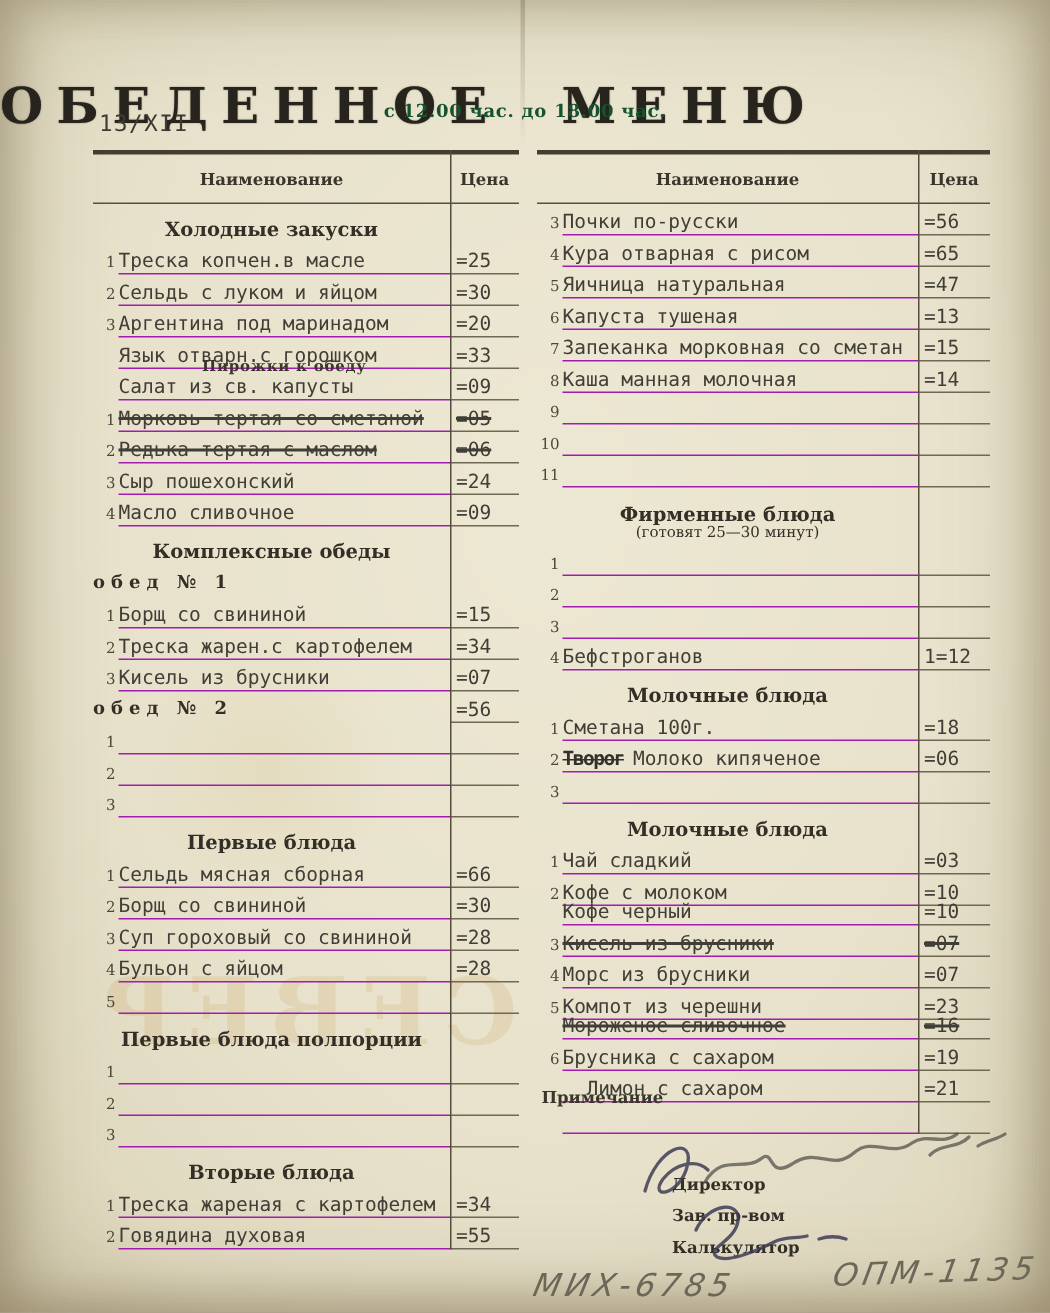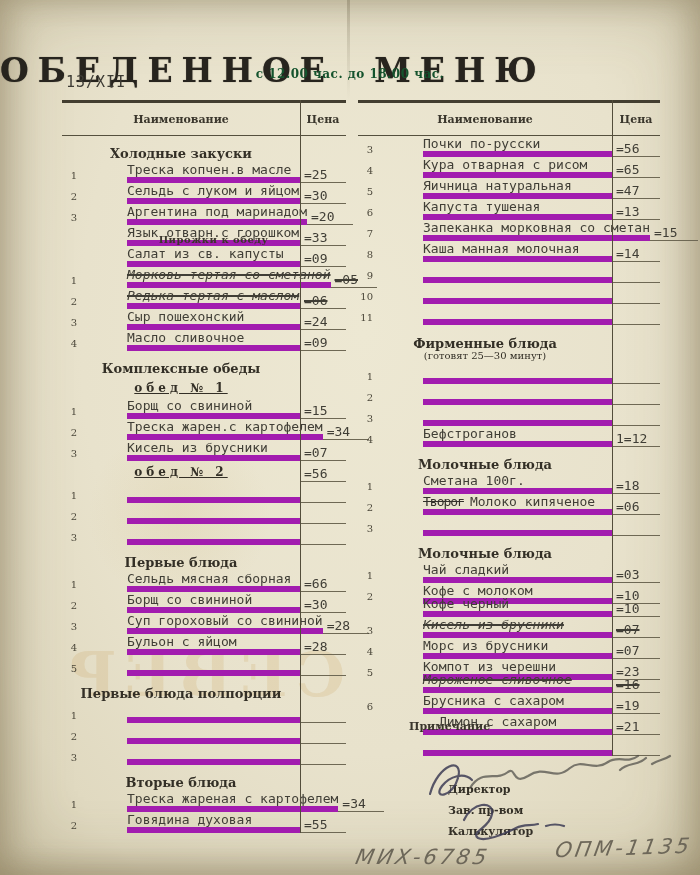--- a/index.html
+++ b/index.html
@@ -37,45 +37,45 @@
   .col-right .colhead .ph{width:48px;}
   .vline{position:absolute;top:0;bottom:0;width:1px;background:#534d3b;}
   .col-left .vline{left:238px;}
   .col-right .vline{left:254px;}
   .rows{position:relative;}
 
   .row{display:flex;align-items:flex-end;height:21px;position:relative;}
   .row.squeeze{height:13px;}
   .row .num{width:15px;font:10px "DejaVu Serif",serif;color:#4c483b;text-align:right;
     padding:0 2px 2px 0;flex:none;}
-  .row .name{flex:1;border-bottom:6px solid #a21caf;font:13px "DejaVu Sans Mono",monospace;
-    color:#403e36;white-space:nowrap;line-height:15px;position:relative;margin-left:48px;}
+  .row .name{flex:1;border-bottom:1px solid #a21caf;font:13px "DejaVu Sans Mono",monospace;
+    color:#403e36;white-space:nowrap;line-height:15px;position:relative;}
   .row .price{border-bottom:1px solid #6e6854;font:13px "DejaVu Sans Mono",monospace;
     color:#403e36;padding-left:4px;flex:none;box-sizing:border-box;line-height:15px;}
   .col-left .row .price{width:46px;}
   .col-right .row .price{width:48px;}
-  .struck{text-decoration:line-through;text-decoration-thickness:1.5px;font-style:italic;}
-  .spfx{font-weight:normal;text-decoration:line-through;margin-right:6px;color:#33312b;
+  .struck{text-decoration:line-through;text-decoration-thickness:1.5px;}
+  .spfx{font-weight:bold;text-decoration:line-through;margin-right:6px;color:#33312b;
     letter-spacing:-1px;}
   .plabel{position:absolute;left:0;right:0;top:9px;text-align:center;
     font:bold 10px "DejaVu Serif",serif;color:#3a362c;letter-spacing:.5px;}
   .pleft{position:absolute;left:-14px;top:6px;font:bold 11px "DejaVu Serif",serif;color:#3a362c;}
   .name.indent{padding-left:16px;}
 
   .section{display:flex;align-items:flex-end;height:26px;}
   .section .sec-t{flex:1;text-align:center;font:bold 13px "DejaVu Serif",serif;color:#332f26;
     padding-bottom:2px;line-height:13px;}
   .section .sec-sub{display:block;font:normal 10px "DejaVu Serif",serif;letter-spacing:0;}
   .section.tall{height:38px;}
   .section .sec-sp{flex:none;}
   .col-left .section .sec-sp{width:46px;}
   .col-right .section .sec-sp{width:48px;}
   .subsection{display:flex;align-items:flex-end;height:21px;}
-  .subsection .sub-t{flex:1;text-align:center;font:bold 12px "DejaVu Serif",serif;
-    letter-spacing:4px;color:#332f26;padding-bottom:3px;text-decoration:underline;}
+  .subsection .sub-t{flex:1;text-align:left;font:bold 12px "DejaVu Serif",serif;
+    letter-spacing:4px;color:#332f26;padding-bottom:3px;}
   .subsection .sub-p{flex:none;font:13px "DejaVu Sans Mono",monospace;color:#403e36;
     padding-left:4px;box-sizing:border-box;}
   .col-left .subsection .sub-p{width:46px;}
   .subsection .sub-p.haspr{border-bottom:1px solid #6e6854;}
 
   .footer{position:absolute;left:448px;top:779px;}
   .footer .flabel{font:bold 11px "DejaVu Serif",serif;color:#332f26;line-height:21px;}
   .sig{position:absolute;left:412px;top:742px;}
   .sig path{fill:none;stroke:#3d3c55;stroke-width:2.2;stroke-linecap:round;opacity:.85;}
   .sig path.grey{stroke:#4a4945;opacity:.7;}

